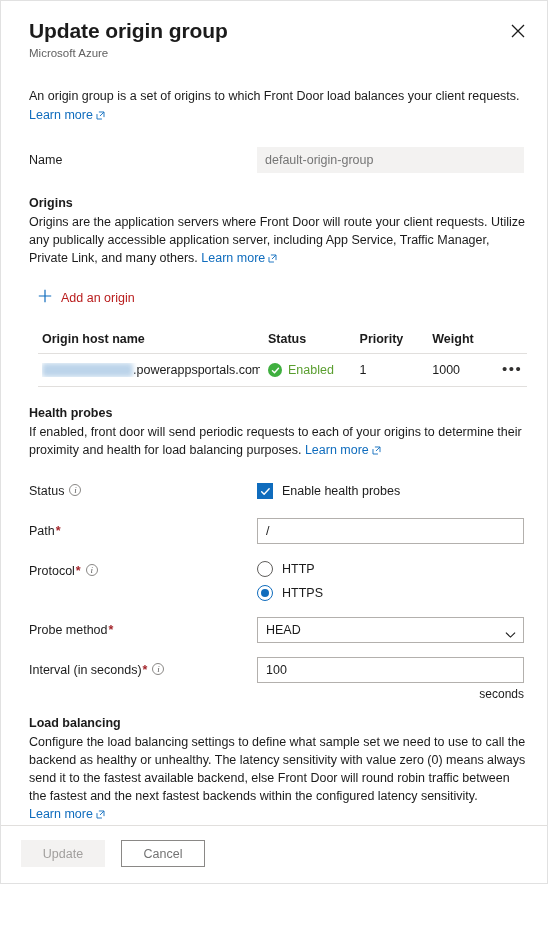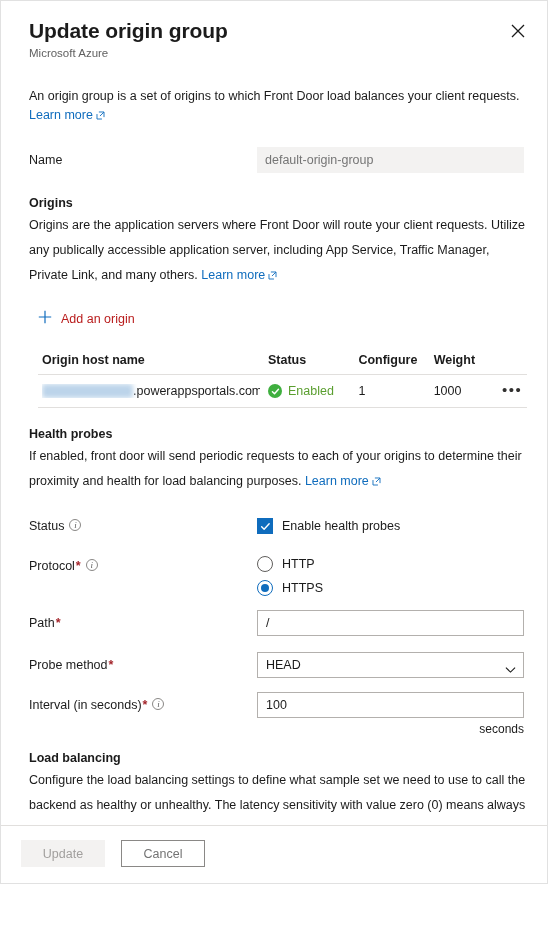--- a/index.html
+++ b/index.html
@@ -184,21 +184,21 @@
   .section { margin-top: 22px; }
   .section-title {
     font-size: 12.5px;
     font-weight: 700;
     color: #1b1b1b;
     line-height: 17px;
   }
   .section-desc {
     font-size: 12.5px;
     color: #1b1b1b;
-    line-height: 25px;
+    line-height: 18px;
     margin-top: 1px;
   }
 
   
   .add-origin {
     display: inline-flex;
     align-items: center;
     gap: 9px;
     margin-top: 19px;
     margin-left: 9px;
@@ -403,21 +403,21 @@
           </svg>
         </span>
         <span class="add-origin-label">Add an origin</span>
       </button>
 
       <table class="tbl">
         <thead>
           <tr>
             <th class="col-host">Origin host name</th>
             <th class="col-status">Status</th>
-            <th class="col-priority">Configure</th>
+            <th class="col-priority">Priority</th>
             <th class="col-weight">Weight</th>
             <th class="col-more"></th>
           </tr>
         </thead>
         <tbody>
           <tr>
             <td class="col-host">
               <div class="host-cell"><span class="host-redacted">portalmechanics</span><span class="host-visible">.powerappsportals.com</span></div>
             </td>
             <td class="col-status">
@@ -464,42 +464,42 @@
                   <path d="M1.8 6.2 L4.5 8.9 L10 3" stroke="#ffffff" stroke-width="1.5" fill="none" stroke-linecap="round" stroke-linejoin="round"></path>
                 </svg>
             </span>
             <span class="check-label">Enable health probes</span>
           </label>
         </div>
       </div>
 
       <div class="row">
         <div class="row-label">
+          <span>Path</span><span class="req">*</span>
+        </div>
+        <div class="field">
+          <input class="txt" type="text" value="/" style="">
+        </div>
+      </div>
+
+      <div class="row">
+        <div class="row-label">
           <span>Protocol</span><span class="req">*</span><span class="info-icon"></span>
         </div>
         <div class="field">
           <div class="radio-group">
             <label class="radio-row">
               <span class="radio"></span>
               <span class="radio-label">HTTP</span>
             </label>
             <label class="radio-row">
               <span class="radio sel"></span>
               <span class="radio-label">HTTPS</span>
             </label>
           </div>
-        </div>
-      </div>
-
-      <div class="row">
-        <div class="row-label">
-          <span>Path</span><span class="req">*</span>
-        </div>
-        <div class="field">
-          <input class="txt" type="text" value="/" style="">
         </div>
       </div>
 
       <div class="row" style="margin-top:16px;">
         <div class="row-label">
           <span>Probe method</span><span class="req">*</span>
         </div>
         <div class="field">
           <div class="select-wrap">
             <select>

